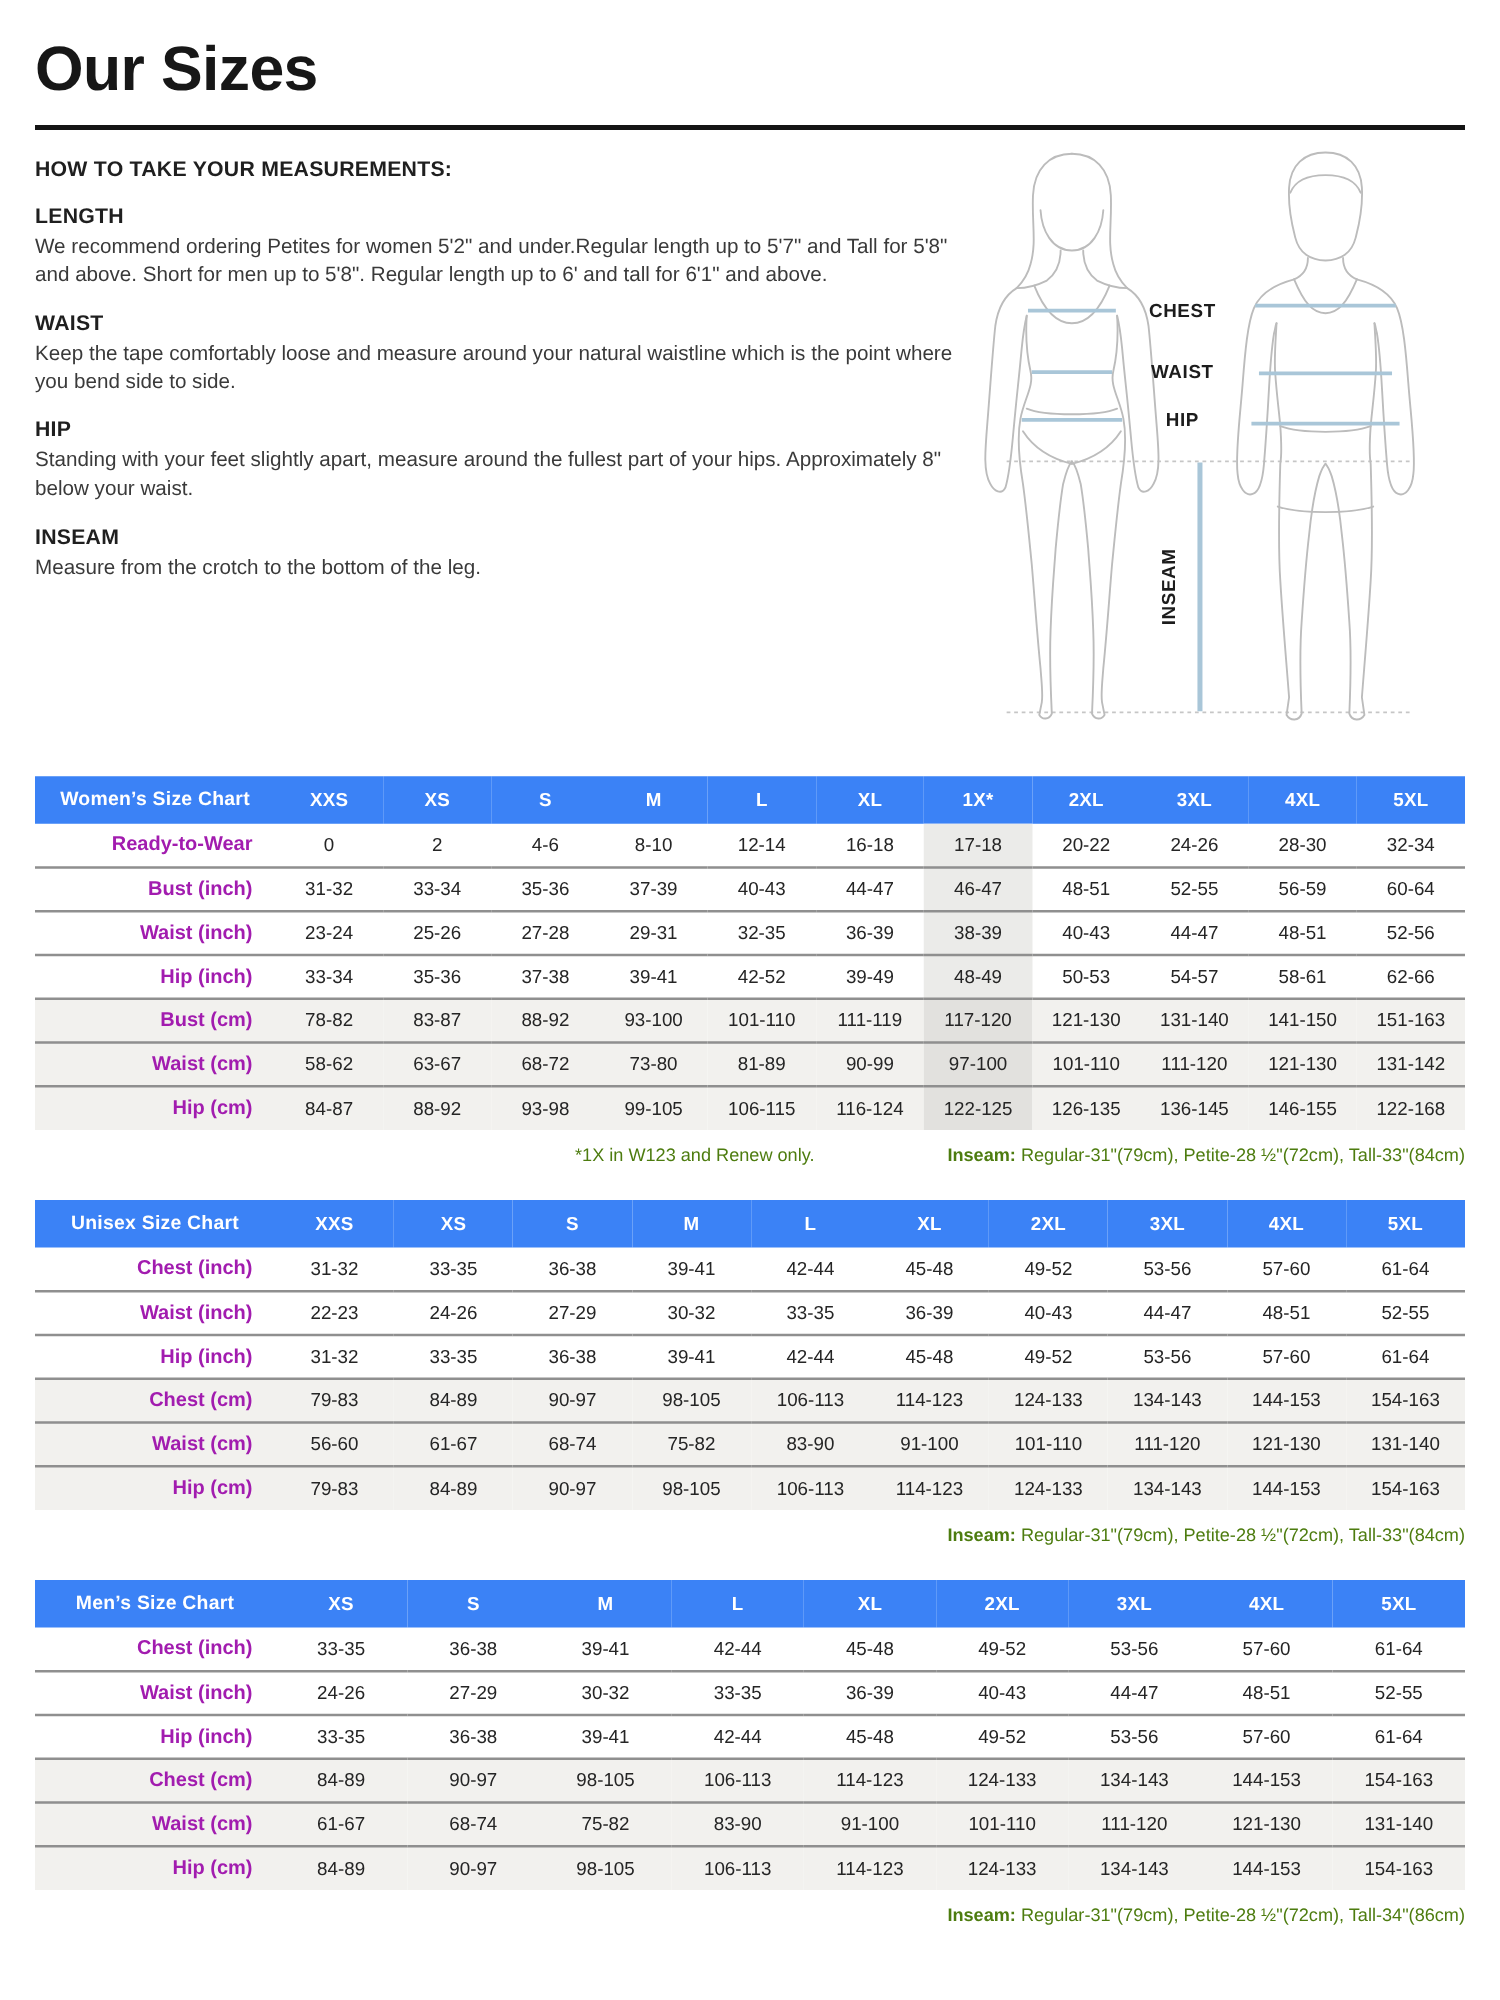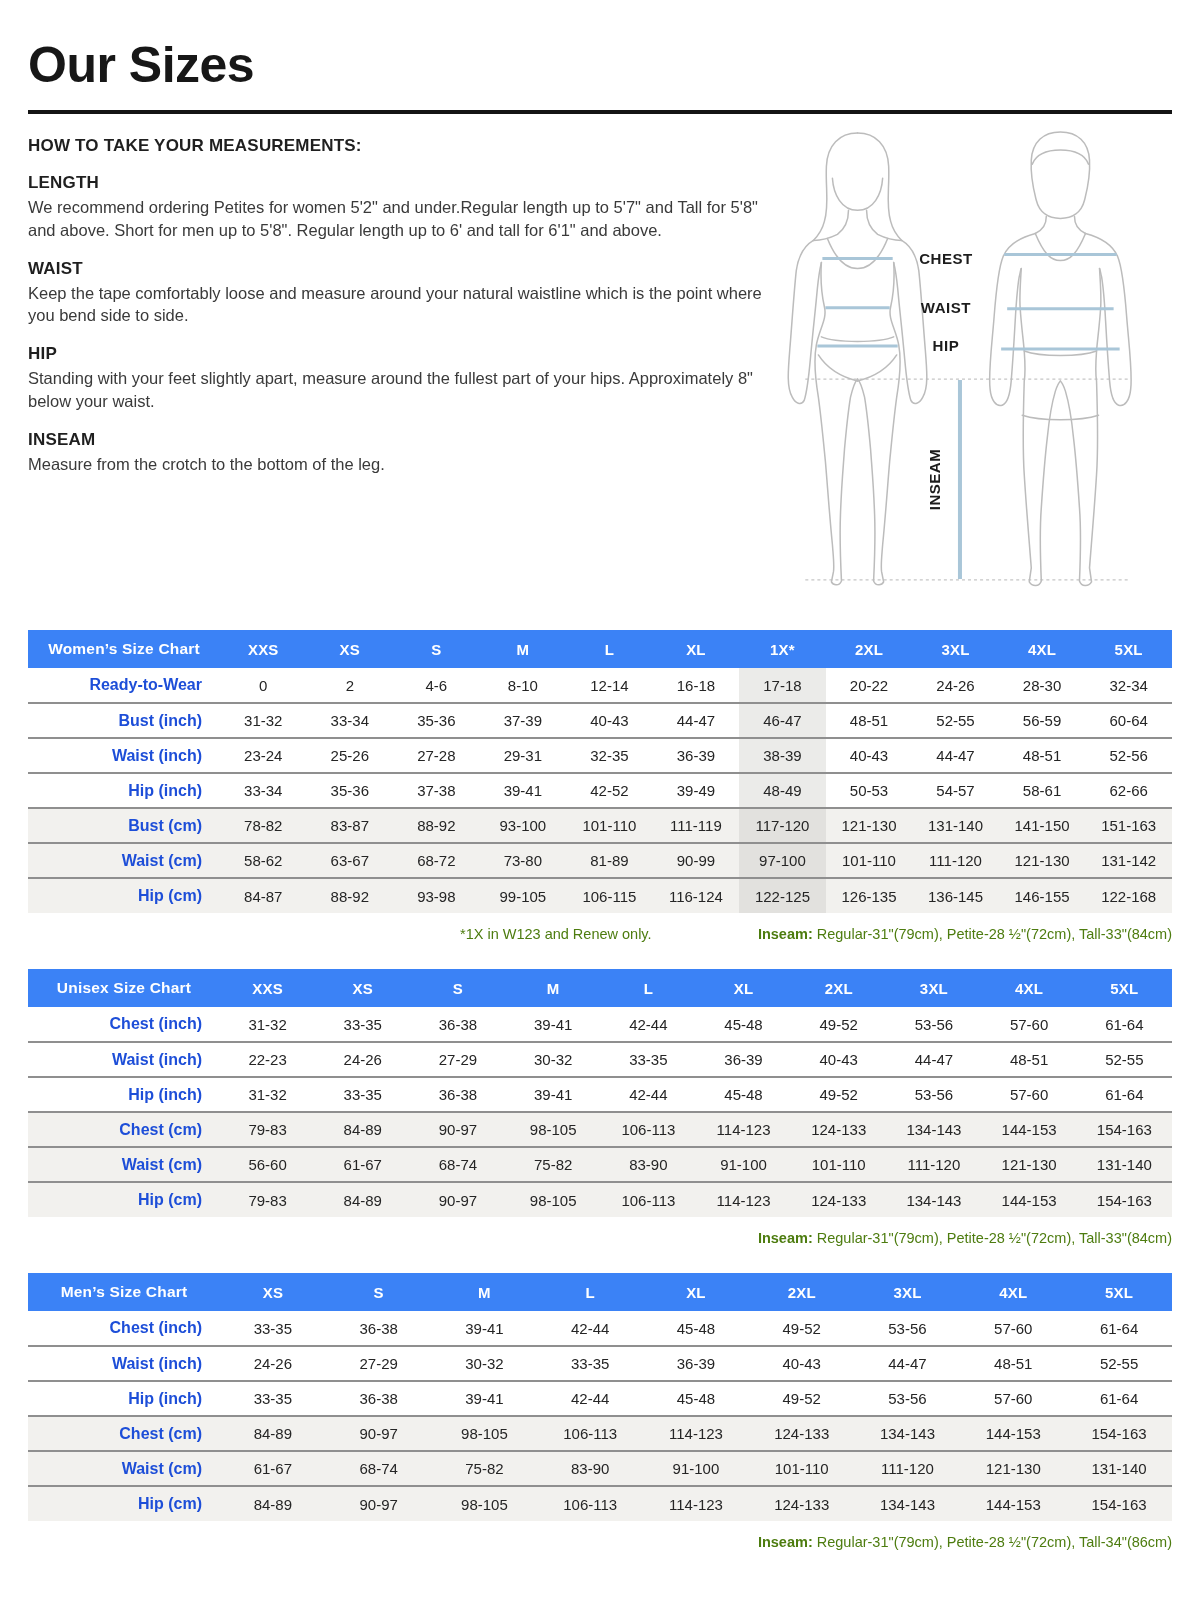--- a/index.html
+++ b/index.html
@@ -2,21 +2,21 @@
 <html><head>
 <meta charset="utf-8">
 <style>
   * { margin:0; padding:0; box-sizing:border-box; }
   html,body { background:#fff; }
   body {
     width:1200px; height:1600px; overflow:hidden;
     font-family:"Liberation Sans","DejaVu Sans",sans-serif;
     color:#2b2b2b;
   }
-  .page { width:1200px; height:1600px; padding:36px 28px 0 28px; }
+  .page { width:1200px; height:1600px; padding:26px 28px 0 28px; }
 
   .page-title {
     font-size:50px; font-weight:800; color:#171717; letter-spacing:-0.5px;
   }
   .title-rule { height:4px; background:#141414; margin-top:16px; }
 
   .content-row { display:flex; margin-top:22px; }
   .instructions { width:745px; padding-right:10px; }
   .howto-heading { font-size:17px; font-weight:800; color:#1f1f1f; letter-spacing:0.2px; }
   .section { margin-top:17px; }
@@ -29,21 +29,21 @@
   .table-block { margin-top:0; }
   table.size-table { width:100%; border-collapse:collapse; table-layout:fixed; }
   col.label-col { width:192px; }
   thead th {
     background:#3b82f6; color:#fff; font-weight:700; font-size:15px;
     height:38px; text-align:center; letter-spacing:0.2px;
   }
   thead th.tname { font-size:15.5px; }
   tbody th {
     text-align:right; padding-right:18px; font-size:16px; font-weight:700;
-    color:#1d4ed8; height:35px;
+    color:#a21caf; height:35px;
   }
   tbody td { text-align:center; font-size:15px; color:#252525; height:35px; }
   tbody tr:not(:first-child) th, tbody tr:not(:first-child) td { border-top:2px solid #8f8f8f; }
   tr.shaded th, tr.shaded td { background:#f2f1ee; }
   td.hl { background:#ebebe9; }
   tr.shaded td.hl { background:#e2e1de; }
 
   .footnote {
     display:flex; align-items:flex-start; margin-top:13px; margin-bottom:27px;
     font-size:14.5px; color:#4d7c0f;

